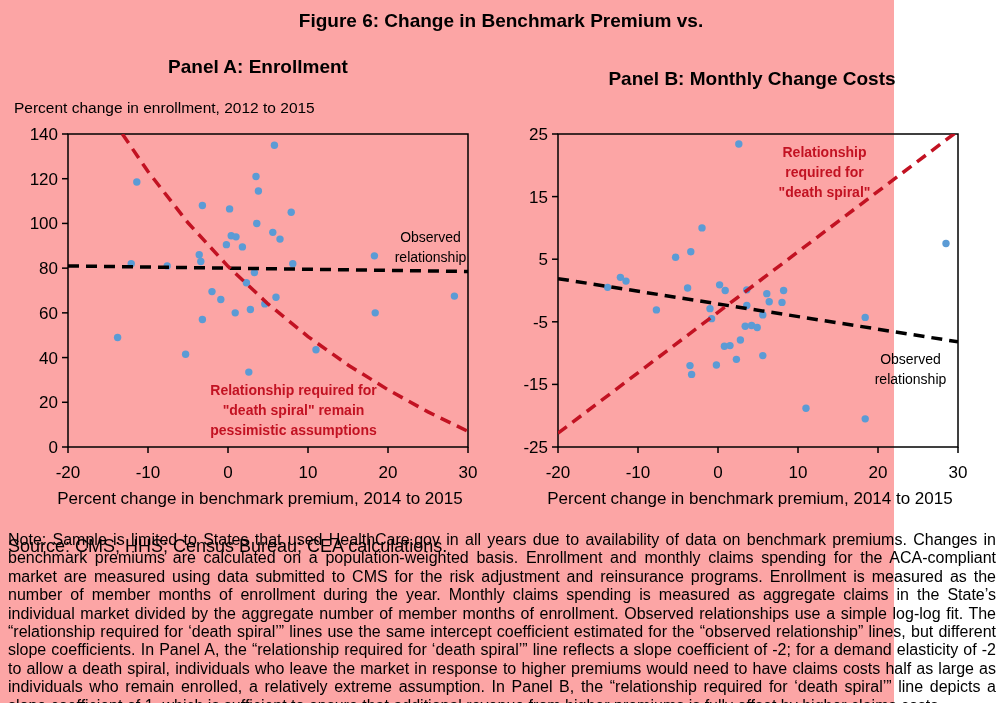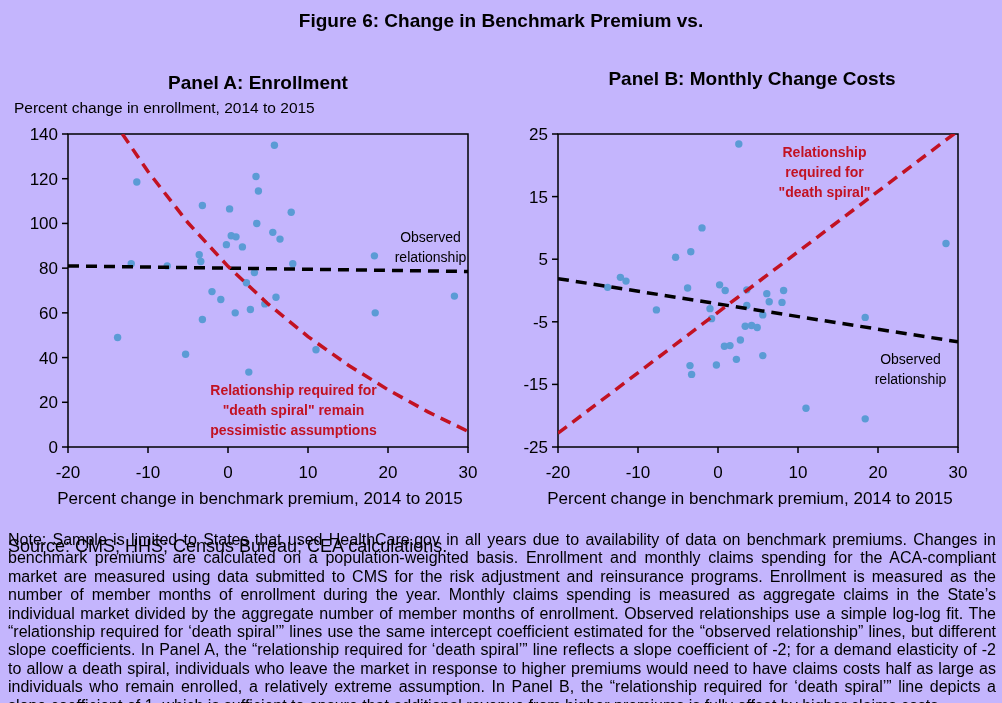--- a/index.html
+++ b/index.html
@@ -1,39 +1,39 @@
 <!DOCTYPE html>
 <html><head>
 <meta charset="utf-8">
 <style>
   * { margin:0; padding:0; box-sizing:border-box; }
   html,body { width:1002px; height:703px; background:#ffffff; overflow:hidden;
               font-family:"Liberation Sans", sans-serif; color:#000; }
-  .page { position:relative; width:1002px; height:703px; background:#c4b5fd; }
+  .page { position:relative; width:894px; height:703px; background:#fca5a5; }
   .abs { position:absolute; }
   .fig-title { left:0; width:1002px; text-align:center; font-size:19px; font-weight:bold; }
   .panel-title { text-align:center; font-size:19px; font-weight:bold; }
   .units-label { font-size:15.5px; }
   svg text { font-family:"Liberation Sans", sans-serif; fill:#000; }
   .annotation { position:absolute; font-size:14px; line-height:20px; text-align:center; white-space:pre-line; }
   .annotation.bold { font-weight:bold; }
   .source-line { left:8px; top:536px; width:990px; font-size:18px; }
   .note-text { left:8px; top:531px; width:988px; font-size:16px; line-height:18.4px; text-align:justify; }
 </style>
 </head>
 <body>
 
 <div class="page">
 
   <div class="abs fig-title" style="top:10px;">Figure 6: Change in Benchmark Premium vs.</div>
 
-  <div class="abs panel-title" style="left:8px; top:72px; width:500px;">Panel A: Enrollment</div>
+  <div class="abs panel-title" style="left:8px; top:56px; width:500px;">Panel A: Enrollment</div>
   <div class="abs panel-title" style="left:502px; top:68px; width:500px;">Panel B: Monthly Change Costs</div>
 
-  <div class="abs units-label" style="left:14px; top:99px;">Percent change in enrollment, 2014 to 2015</div>
+  <div class="abs units-label" style="left:14px; top:99px;">Percent change in enrollment, 2012 to 2015</div>
 
   <svg id="svgA" class="abs" style="left:8px; top:120px;" width="490" height="392">
       <defs>
         <clipPath id="clip0">
           <rect x="60" y="14" width="400" height="313"></rect>
         </clipPath>
       </defs>
       <rect x="60" y="14" width="400" height="313" fill="none" stroke="#000000" stroke-width="1.5"></rect>
       <line x1="54" y1="327" x2="60" y2="327" stroke="#000000" stroke-width="1.5"></line>
       <text x="50" y="333" text-anchor="end" font-size="17">0</text>

